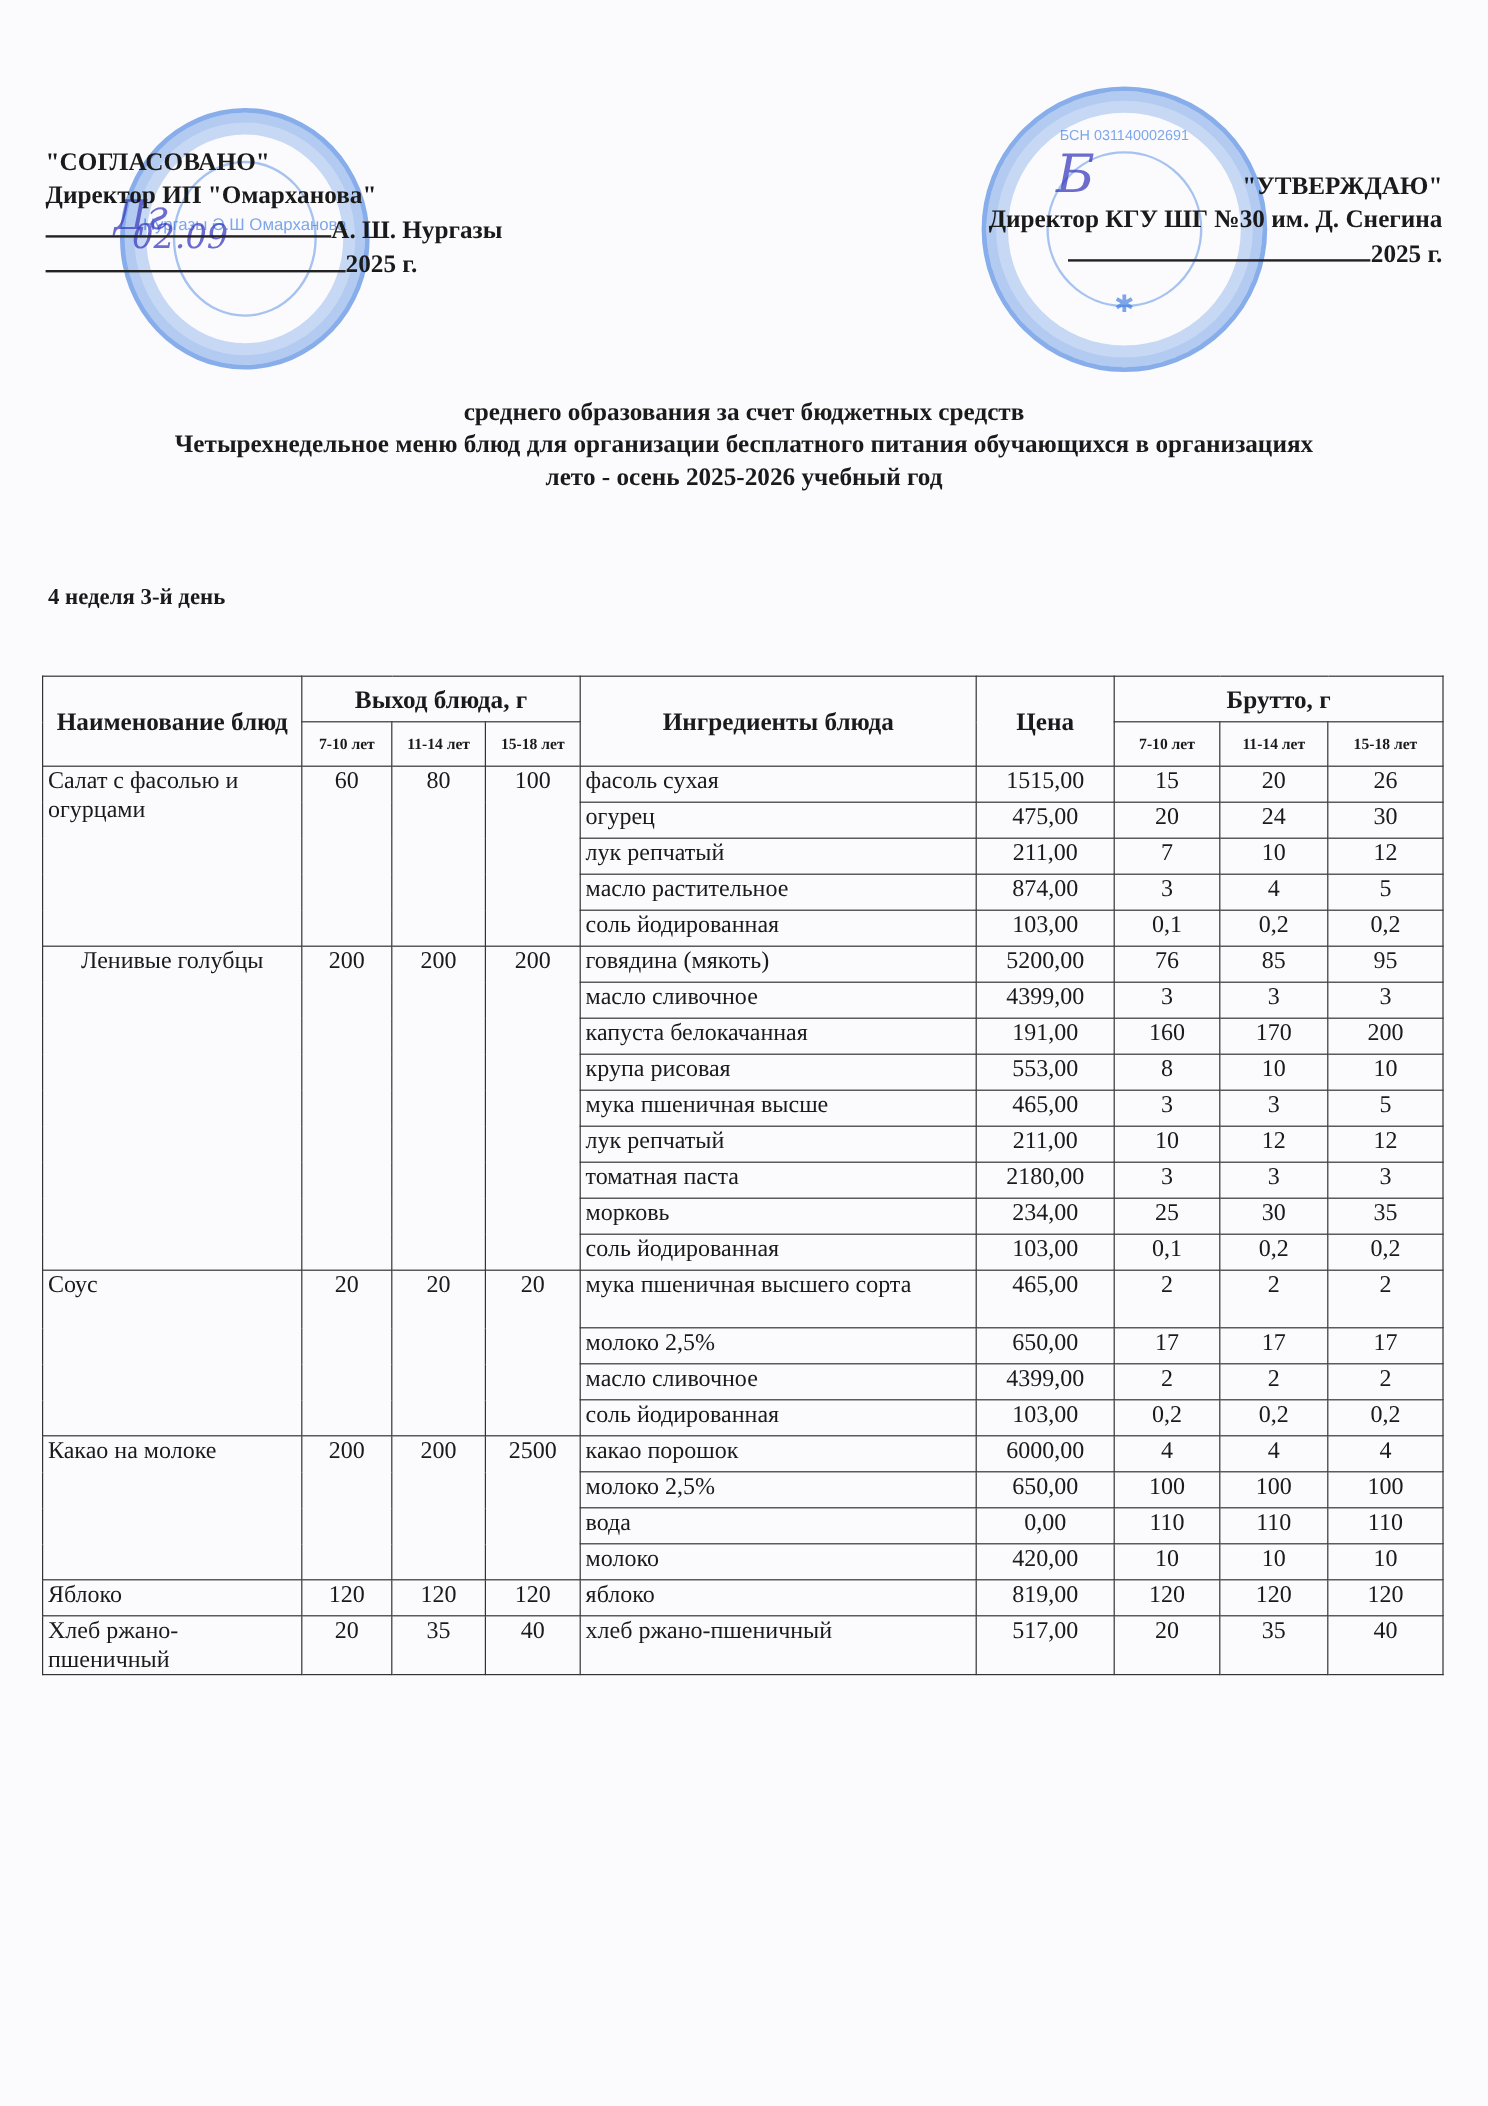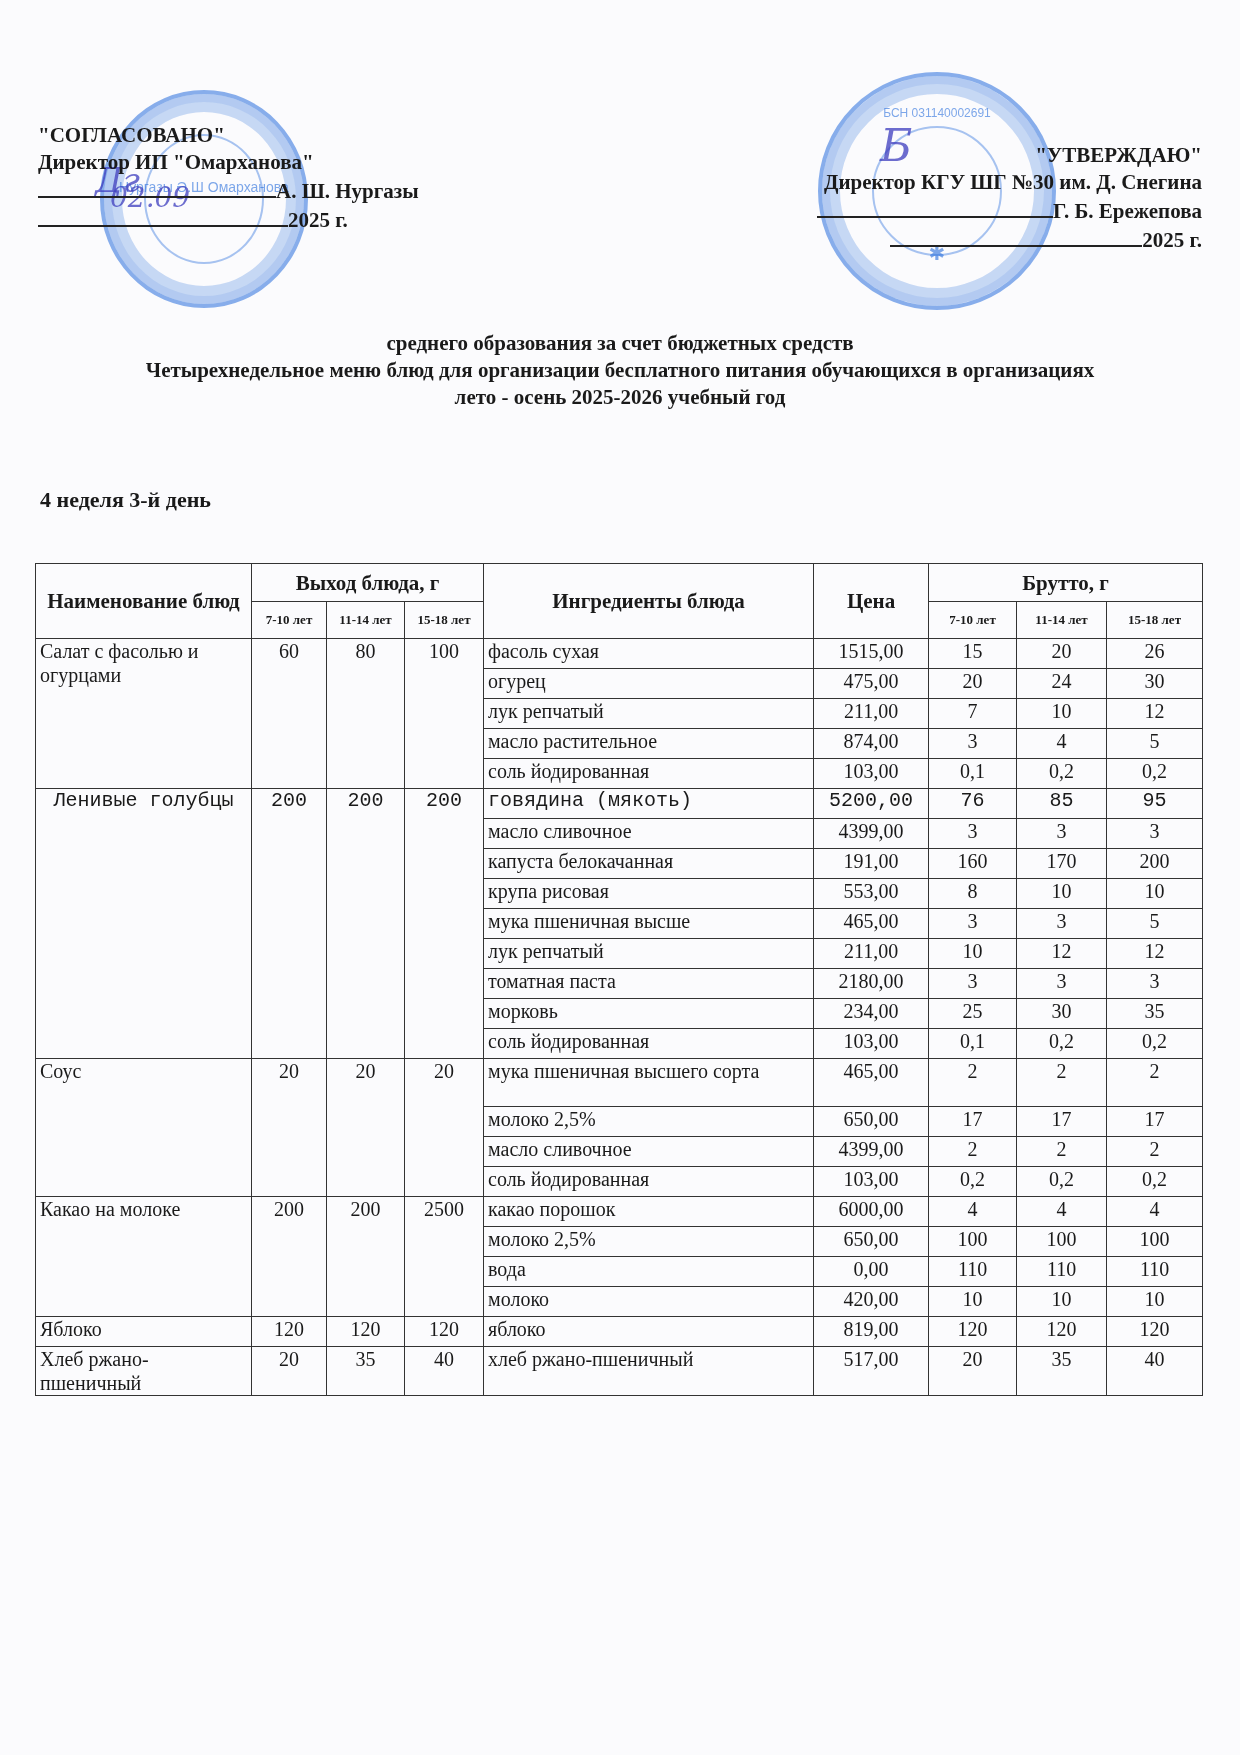--- a/index.html
+++ b/index.html
@@ -31,21 +31,21 @@
     font-family:"Liberation Sans", sans-serif; font-size:14px;
   }
   .signature {
     position:absolute; color:rgba(60,60,190,0.75); font-family:"DejaVu Serif", serif; font-style:italic; font-size:34px;
     pointer-events:none;
   }
   .title {
     position:absolute; left:0; width:1240px; top:330px; text-align:center;
     font-weight:bold; font-size:21px; line-height:27px;
   }
-  .subheading { position:absolute; left:40px; top:487px; font-weight:bold; font-size:22px; }
+  .subheading { position:absolute; left:40px; top:487px; font-weight:bold; font-size:19px; }
   table.menu {
     position:absolute; left:35px; top:563px; border-collapse:collapse; table-layout:fixed;
     width:1167px; font-size:20px;
   }
   table.menu td, table.menu th {
     border:1.5px solid #333; padding:0 4px; vertical-align:top; line-height:24px;
   }
   table.menu th { font-weight:bold; text-align:center; vertical-align:middle; }
   th.big { font-size:21px; }
   th.small { font-size:13px; height:36px; }
@@ -73,21 +73,20 @@
 <div class="approval approval-left">
   <div class="line">"СОГЛАСОВАНО"</div>
   <div class="line">Директор ИП "Омарханова"</div>
   <div class="line"><span class="uline" style="width:238px;"></span><span>А. Ш. Нургазы</span></div>
   <div class="line"><span class="uline" style="width:250px;"></span><span>2025 г.</span></div>
 </div>
 
 <div class="approval approval-right">
   <div class="line">"УТВЕРЖДАЮ"</div>
   <div class="line">Директор КГУ ШГ №30 им. Д. Снегина</div>
-  <div class="line"><span class="uline" style="width:236px;"></span><span>Г. Б. Ережепова</span></div>
   <div class="line"><span class="uline" style="width:252px;"></span><span>2025 г.</span></div>
 </div>
 
 <div class="title">
   <div>среднего образования за счет бюджетных средств</div>
   <div>Четырехнедельное меню блюд для организации бесплатного питания обучающихся в организациях</div>
   <div>лето - осень 2025-2026 учебный год</div>
 </div>
 
 <div class="subheading">4 неделя 3-й день</div>
@@ -154,21 +153,21 @@
         <td class="num">4</td>
         <td class="num">5</td>
       </tr>
       <tr class="ing" style="height: 30px;">
         <td class="ingr">соль йодированная</td>
         <td class="num">103,00</td>
         <td class="num">0,1</td>
         <td class="num">0,2</td>
         <td class="num">0,2</td>
       </tr>
-      <tr class="ing" style="height: 30px; font-family: Liberation Mono, monospace;">
+      <tr class="ing" style="height: 30px;">
         <td rowspan="9" class="dish" style="text-align: center;">Ленивые голубцы</td>
         <td rowspan="9" class="num">200</td>
         <td rowspan="9" class="num">200</td>
         <td rowspan="9" class="num">200</td>
         <td class="ingr">говядина (мякоть)</td>
         <td class="num">5200,00</td>
         <td class="num">76</td>
         <td class="num">85</td>
         <td class="num">95</td>
       </tr>

